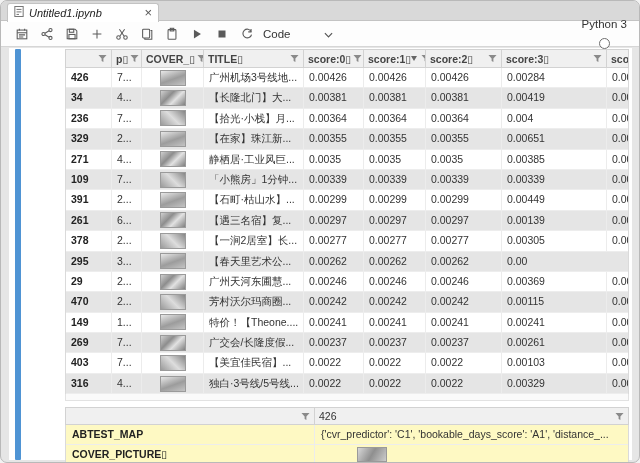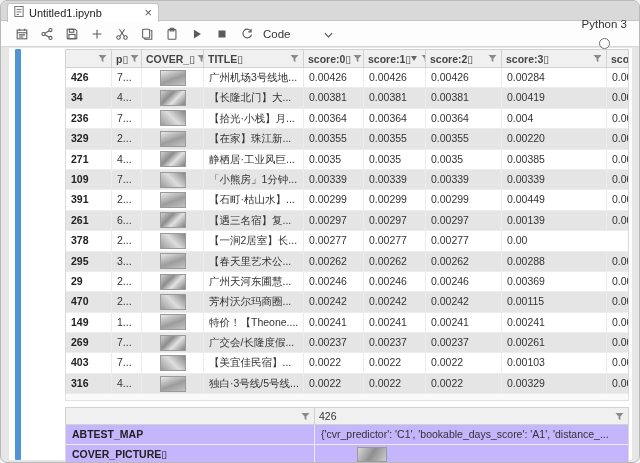--- a/index.html
+++ b/index.html
@@ -7,21 +7,21 @@
   .window{
     width:640px;height:463px;position:relative;overflow:hidden;
     border:1px solid #b9b9b9;border-radius:7px;background:#e6e6e6;
     font-family:"Liberation Sans","DejaVu Sans",sans-serif;color:#333;
   }
   
   .tabbar{position:absolute;top:0;left:0;right:0;height:20px;background:#d9d9d9;border-bottom:1px solid #c3c3c3;}
   .tab{position:absolute;left:6px;top:2px;height:19px;width:152px;background:#fff;
     border:1px solid #c3c3c3;border-bottom:none;border-radius:3px 3px 0 0;
     display:flex;align-items:center;padding:0 6px;gap:5px;z-index:3;}
-  .tab-title{font-size:11px;color:#222;flex:1;white-space:nowrap;overflow:hidden;}
+  .tab-title{font-size:11px;color:#222;flex:1;white-space:nowrap;overflow:hidden;font-style:italic;}
   .tab-close{font-size:13px;color:#555;line-height:10px;cursor:default;}
   
   .toolbar{position:absolute;top:20px;left:0;right:0;height:26px;background:#fdfdfd;
     border-bottom:1px solid #d6d6d6;display:flex;align-items:center;padding-left:8px;z-index:2;}
   .tbtn{width:25px;height:22px;display:flex;align-items:center;justify-content:center;border-radius:2px;}
   .tbtn svg{width:14px;height:14px;}
   .celltype{display:flex;align-items:center;font-size:11.5px;color:#333;width:78px;justify-content:space-between;padding:0 4px;}
   .spacer{flex:1;}
   .kernel{display:flex;align-items:center;gap:8px;margin-right:12px;font-size:11.5px;color:#333;flex-direction:column;}
   .kcircle{width:11px;height:11px;border:1.5px solid #6e6e6e;border-radius:50%;background:#fff;}
@@ -55,21 +55,21 @@
     background:linear-gradient(135deg,#cfcfcf 0%,#8d8d8d 35%,#e2e2e2 60%,#7f7f7f 100%);}
   .grid-row:nth-child(3n) .thumb{background:linear-gradient(45deg,#9a9a9a,#dddddd 50%,#868686);}
   .grid-row:nth-child(3n+1) .thumb{background:linear-gradient(160deg,#e8e8e8,#9c9c9c 55%,#c4c4c4);}
   .hscroll{height:7px;background:#fafafa;border:1px solid #e2e2e2;border-top:none;}
   
   .detail-grid{position:absolute;left:56px;top:359px;width:564px;}
   .d-header{display:flex;height:18px;background:#f0f0f0;border:1px solid #d2d2d2;}
   .d-hc1{width:249px;}
   .d-hc2{flex:1;font-weight:normal;color:#333;}
   .d-body{border-left:1px solid #dadada;border-right:1px solid #dadada;}
-  .d-row{display:flex;height:20px;background:#c4b5fd;border-bottom:1px solid #ededed;}
+  .d-row{display:flex;height:20px;background:#fef9c3;border-bottom:1px solid #ededed;}
   .d-field{width:249px;padding:0 6px;font-size:10.5px;font-weight:bold;line-height:19px;color:#222;border-right:1px solid #ececec;white-space:nowrap;overflow:hidden;}
   .d-value{flex:1;padding:0 6px;font-size:10.5px;line-height:19px;color:#333;white-space:nowrap;overflow:hidden;}
   .d-thumb{width:30px;height:15px;margin-left:36px;margin-top:2px;border:1px solid #9a9a9a;
     background:linear-gradient(120deg,#d8d8d8,#8f8f8f 50%,#cccccc);}
 </style>
 </head>
 <body>
 
 <div class="window">
 
@@ -292,21 +292,21 @@
   <div class="grid-row alt">
     <div class="c c-idx">329</div>
     <div class="c c-p">2...</div>
     <div class="c c-cover">
               <div class="thumb"></div>
             </div>
     <div class="c c-title">【在家】珠江新...</div>
     <div class="c c-s0">0.00355</div>
     <div class="c c-s1">0.00355</div>
     <div class="c c-s2">0.00355</div>
-    <div class="c c-s3">0.00220</div>
+    <div class="c c-s3">0.00651</div>
     <div class="c c-s4">0.00</div>
   </div>
 
   <div class="grid-row">
     <div class="c c-idx">271</div>
     <div class="c c-p">4...</div>
     <div class="c c-cover">
               <div class="thumb"></div>
             </div>
     <div class="c c-title">静栖居·工业风巨...</div>
@@ -362,34 +362,34 @@
   <div class="grid-row">
     <div class="c c-idx">378</div>
     <div class="c c-p">2...</div>
     <div class="c c-cover">
               <div class="thumb"></div>
             </div>
     <div class="c c-title">【一涧2居室】长...</div>
     <div class="c c-s0">0.00277</div>
     <div class="c c-s1">0.00277</div>
     <div class="c c-s2">0.00277</div>
+    <div class="c c-s3">0.00305</div>
     <div class="c c-s4">0.00</div>
   </div>
 
   <div class="grid-row alt">
     <div class="c c-idx">295</div>
     <div class="c c-p">3...</div>
     <div class="c c-cover">
               <div class="thumb"></div>
             </div>
     <div class="c c-title">【春天里艺术公...</div>
     <div class="c c-s0">0.00262</div>
     <div class="c c-s1">0.00262</div>
     <div class="c c-s2">0.00262</div>
-    <div class="c c-s3">0.00288</div>
     <div class="c c-s4">0.00</div>
   </div>
 
   <div class="grid-row">
     <div class="c c-idx">29</div>
     <div class="c c-p">2...</div>
     <div class="c c-cover">
               <div class="thumb"></div>
             </div>
     <div class="c c-title">广州天河东圃慧...</div>

